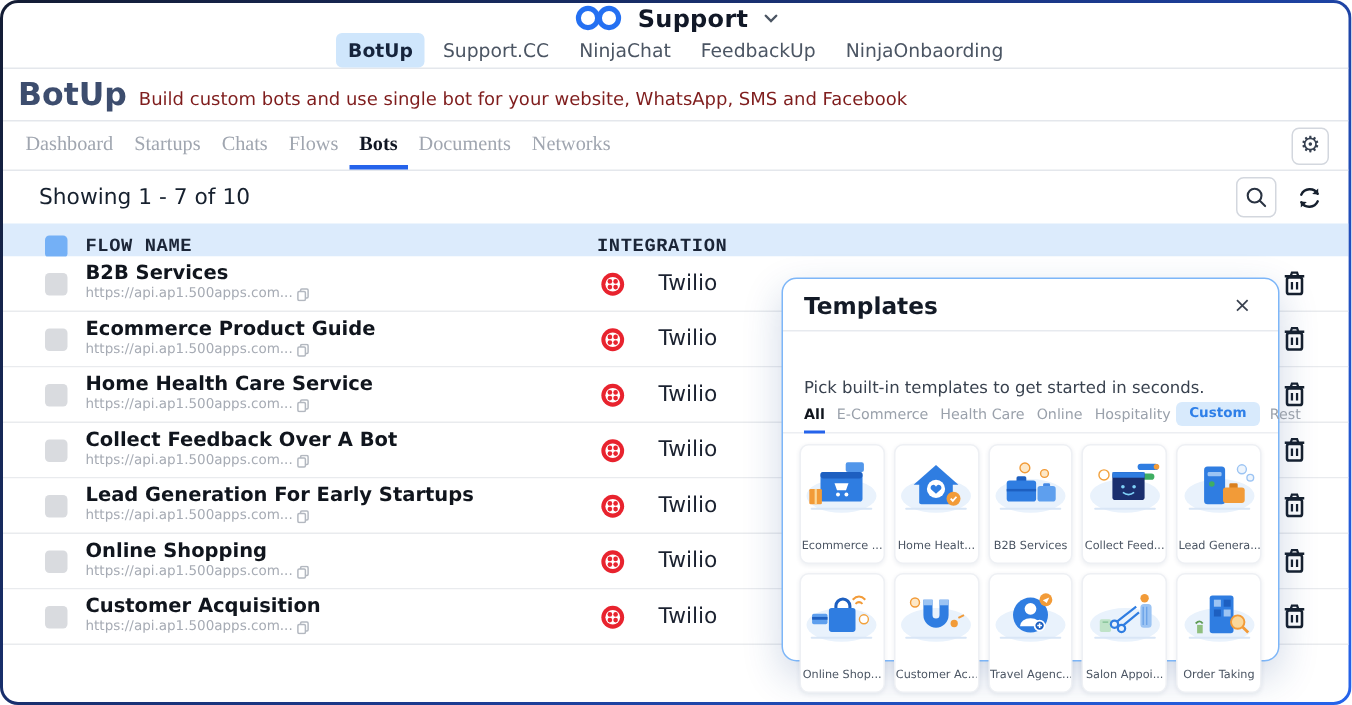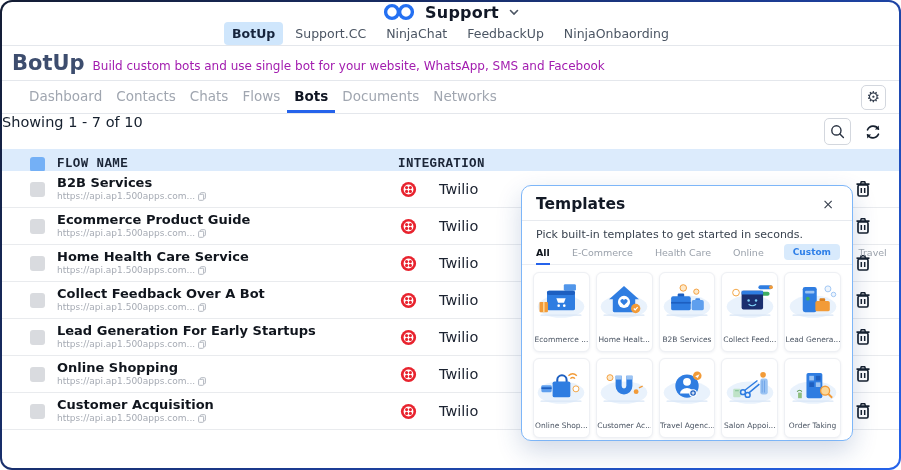--- a/index.html
+++ b/index.html
@@ -20,35 +20,35 @@
   .chev { margin-left:2px; }
   .tb-divider { width:1px; height:20px; background:#d6dae1; margin:0 14px; }
   .apps { display:flex; align-items:center; gap:4px; }
   .app-tab { font-size:12.5px; color:#4b5563; padding:4px 8px; border-radius:4px; cursor:pointer; white-space:nowrap; }
   .app-tab.active { background:#cfe6fc; color:#16243c; font-weight:700; }
 
   
   .pagehead { height:35px; display:flex; align-items:baseline; gap:8px; padding:0 10px;
               border-bottom:1px solid #e4e7ec; }
   .pagehead-title { font-size:21px; font-weight:700; color:#3d4d6e; line-height:35px; }
-  .pagehead-sub { font-size:12px; color:#a21caf; }
+  .pagehead-sub { font-size:12px; color:#7f1d1d; }
 
   
-  .nav { height:33px; display:flex; align-items:stretch; padding:0 20px;
-         border-bottom:1px solid #e4e7ec; position:relative; }
+  .nav { height:33px; display:flex; align-items:stretch; padding:0 8px;
+         border-bottom:1px solid #e4e7ec; position:relative;font-family:Liberation Serif, serif; }
   .nav-tab { font-size:13.5px; color:#a0a6b0; padding:0 7px; display:flex; align-items:center;
              cursor:pointer; border-bottom:3px solid transparent; white-space:nowrap; }
   .nav-tab.active { color:#101623; font-weight:700; border-bottom-color:#2563eb; }
   .gear-btn { position:absolute; right:13px; top:4px; width:25px; height:25px;
               border:1px solid #d3d7de; border-radius:5px; display:flex; align-items:center;
               justify-content:center; cursor:pointer; background:#fff; }
   .gear-glyph { font-size:15px; color:#374151; line-height:1; }
 
   
-  .toolbar { height:35px; display:flex; padding:0 0; position:relative; }
+  .toolbar { height:35px; display:flex; align-items:center; padding:0 24px; position:relative; }
   .showing { font-size:14.5px; color:#16202e; }
   .search-btn { position:absolute; right:48px; top:4px; width:27px; height:27px;
                 border:1px solid #d3d7de; border-radius:5px; background:#fff;
                 display:flex; align-items:center; justify-content:center; cursor:pointer; }
   .refresh-btn { position:absolute; right:14px; top:6px; width:24px; height:24px;
                  display:flex; align-items:center; justify-content:center; cursor:pointer; }
 
   
   .thead { height:22px; background:#dcebfc; position:relative;font-family:Liberation Mono, monospace; }
   .thead .cb { background:#74b0f6; border:none; }
@@ -68,22 +68,22 @@
   .trash-btn { position:absolute; right:26px; top:9px; width:18px; height:19px; cursor:pointer; }
 
   
   .modal { position:absolute; left:519px; top:183px; width:332px; height:256px;
            background:#fff; border:1.5px solid #7db6f8; border-radius:10px;
            box-shadow:0 10px 26px rgba(23,64,136,.20); z-index:10; }
   .modal-head { display:flex; align-items:center; justify-content:space-between;
                 padding:9px 14px 7px; border-bottom:1px solid #e7eaef; }
   .modal-title { font-size:15.5px; font-weight:700; color:#131a26; }
   .modal-close { font-size:14px; color:#3a4250; cursor:pointer; line-height:1; padding:2px 4px; }
-  .modal-sub { font-size:11px; color:#39424f; padding:7px 14px 2px; }
-  .filters { display:flex; align-items:center; gap:22px; padding:4px 14px 0;
+  .modal-sub { font-size:11px; color:#39424f; padding:7px 14px 2px;margin-top:24px; }
+  .filters { display:flex; align-items:center; gap:8px; padding:4px 14px 0;
              border-bottom:1px solid #eceef2; position:relative; height:22px; }
   .filter { font-size:9.5px; color:#9aa1ab; cursor:pointer; padding-bottom:5px;
             border-bottom:2px solid transparent; white-space:nowrap; }
   .filter.active { color:#10151d; font-weight:700; border-bottom-color:#2563eb; }
   .custom-chip { position:absolute; right:12px; top:1px; background:#d8eafc; color:#2e7fe8;
                  font-size:9px; font-weight:700; padding:3px 9px; border-radius:4px; cursor:pointer;margin-left:16px; }
   .cards { display:grid; grid-template-columns:repeat(5,1fr); gap:6px; padding:7px 11px; }
   .card { background:#fff; border:1px solid #eef0f4; border-radius:6px; height:80px;
           box-shadow:0 1px 3px rgba(20,40,80,.07); cursor:pointer;
           display:flex; flex-direction:column; align-items:center; justify-content:space-between;
@@ -126,21 +126,21 @@
   </div>
 
   <div class="pagehead">
     <span class="pagehead-title">BotUp</span>
     <span class="pagehead-sub">Build custom bots and use single bot for your website, WhatsApp, SMS and Facebook</span>
   </div>
 
   <div class="nav">
     <span id="navtabs" style="display:flex">
           <span class="nav-tab">Dashboard</span>
-          <span class="nav-tab">Contacts</span>
+          <span class="nav-tab">Startups</span>
           <span class="nav-tab">Chats</span>
           <span class="nav-tab">Flows</span>
           <span class="nav-tab active">Bots</span>
           <span class="nav-tab">Documents</span>
           <span class="nav-tab">Networks</span>
         </span>
     <span class="gear-btn">
       <span class="gear-glyph">⚙</span>
     </span>
   </div>

